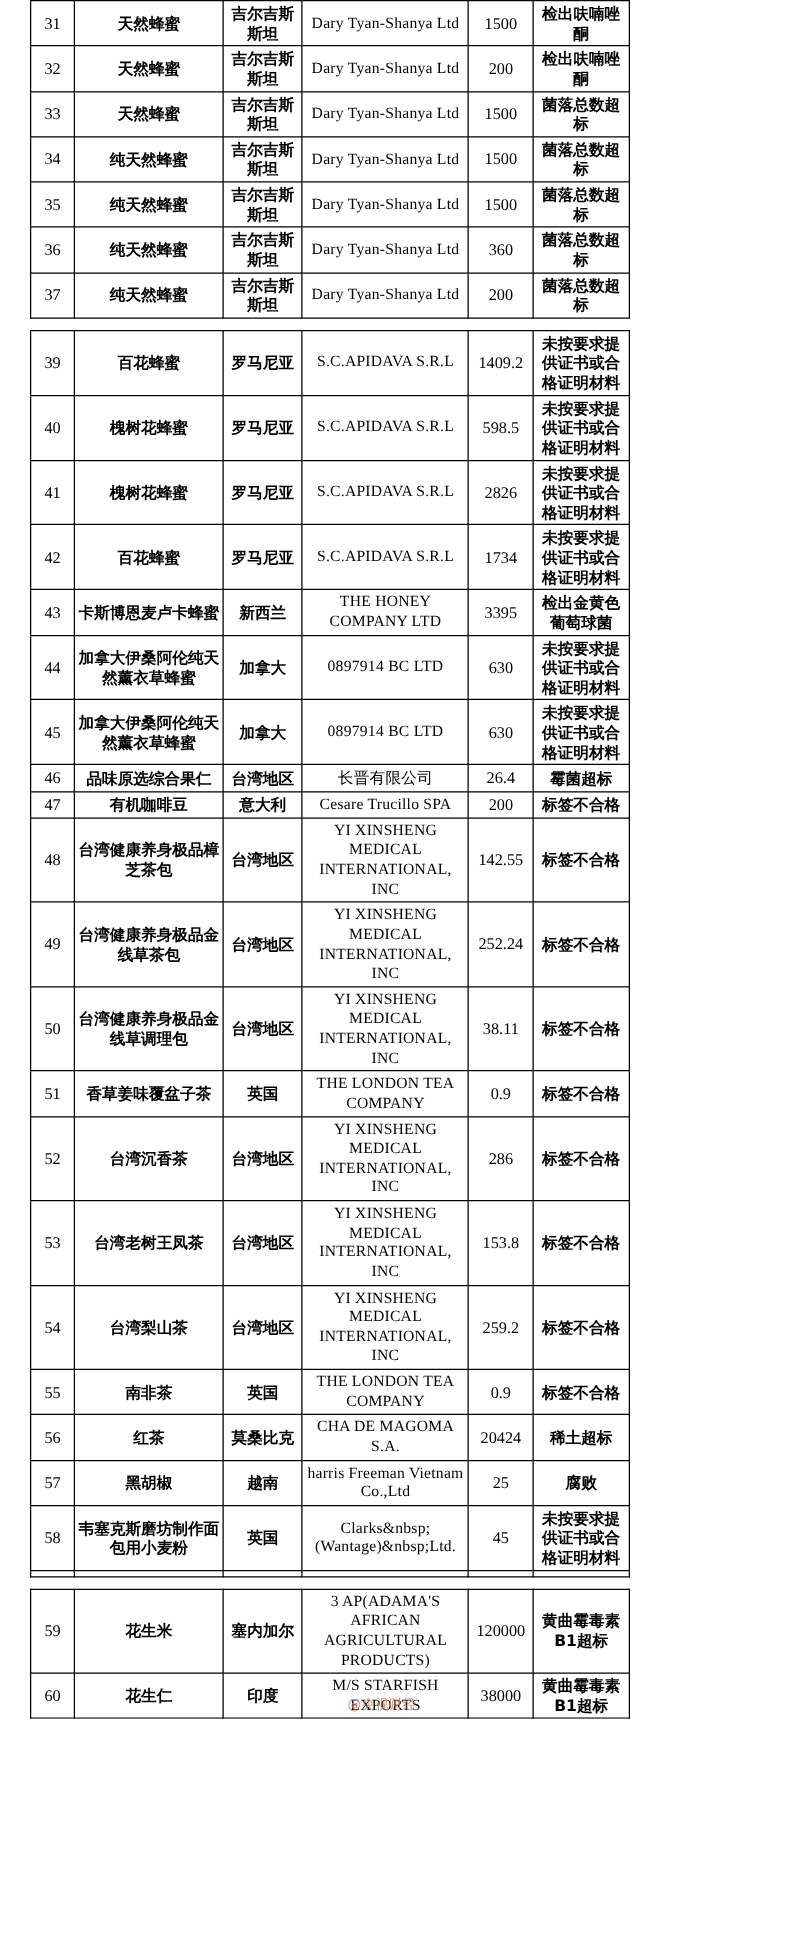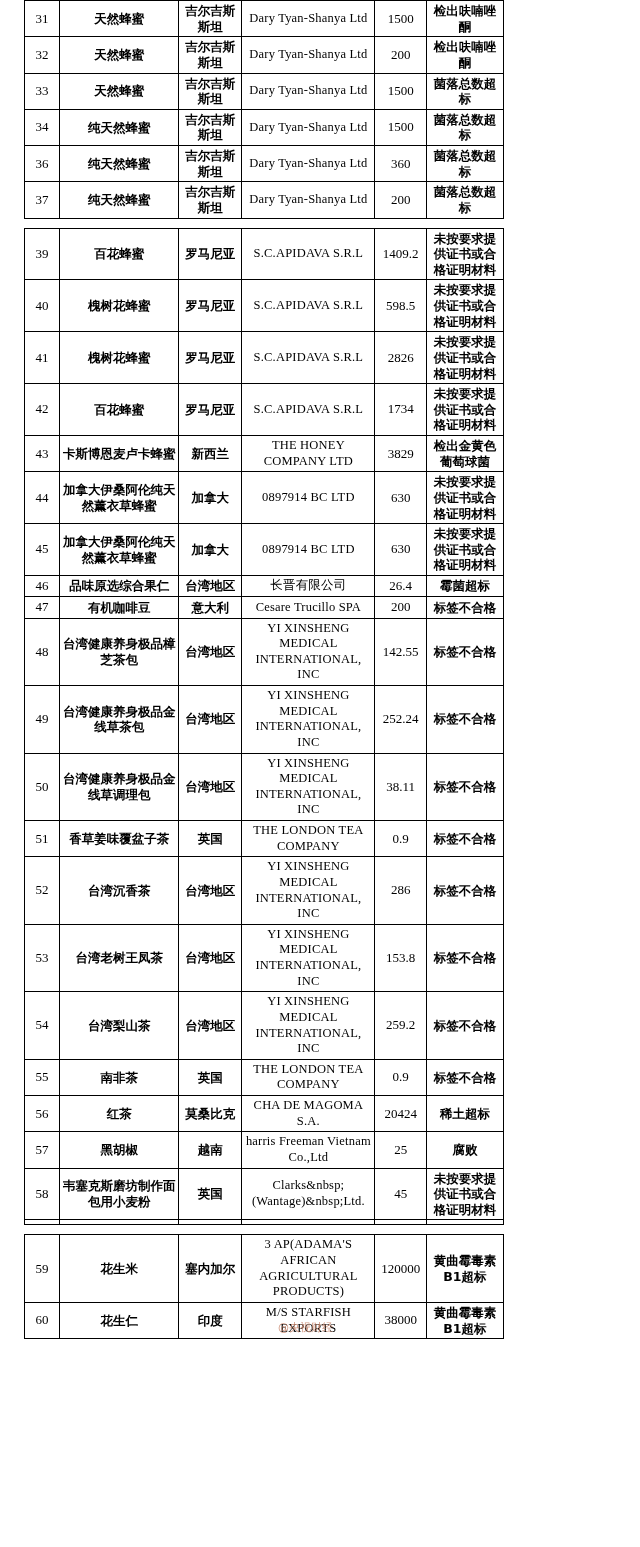--- a/index.html
+++ b/index.html
@@ -128,20 +128,28 @@
       </tr>
       <tr>
         <td class="c-no">34</td>
         <td class="c-name">纯天然蜂蜜</td>
         <td class="c-origin">吉尔吉斯斯坦</td>
         <td class="c-company">Dary Tyan-Shanya Ltd</td>
         <td class="c-qty">1500</td>
         <td class="c-reason">菌落总数超标</td>
       </tr>
       <tr>
+        <td class="c-no">35</td>
+        <td class="c-name">纯天然蜂蜜</td>
+        <td class="c-origin">吉尔吉斯斯坦</td>
+        <td class="c-company">Dary Tyan-Shanya Ltd</td>
+        <td class="c-qty">1500</td>
+        <td class="c-reason">菌落总数超标</td>
+      </tr>
+      <tr>
         <td class="c-no">36</td>
         <td class="c-name">纯天然蜂蜜</td>
         <td class="c-origin">吉尔吉斯斯坦</td>
         <td class="c-company">Dary Tyan-Shanya Ltd</td>
         <td class="c-qty">360</td>
         <td class="c-reason">菌落总数超标</td>
       </tr>
       <tr>
         <td class="c-no">37</td>
         <td class="c-name">纯天然蜂蜜</td>
@@ -195,21 +203,21 @@
         <td class="c-origin">罗马尼亚</td>
         <td class="c-company">S.C.APIDAVA S.R.L</td>
         <td class="c-qty">1734</td>
         <td class="c-reason">未按要求提供证书或合格证明材料</td>
       </tr>
       <tr>
         <td class="c-no">43</td>
         <td class="c-name">卡斯博恩麦卢卡蜂蜜</td>
         <td class="c-origin">新西兰</td>
         <td class="c-company">THE HONEY COMPANY LTD</td>
-        <td class="c-qty">3829</td>
+        <td class="c-qty">3395</td>
         <td class="c-reason">检出金黄色葡萄球菌</td>
       </tr>
       <tr>
         <td class="c-no">44</td>
         <td class="c-name">加拿大伊桑阿伦纯天然薰衣草蜂蜜</td>
         <td class="c-origin">加拿大</td>
         <td class="c-company">0897914 BC LTD</td>
         <td class="c-qty">630</td>
         <td class="c-reason">未按要求提供证书或合格证明材料</td>
       </tr>

